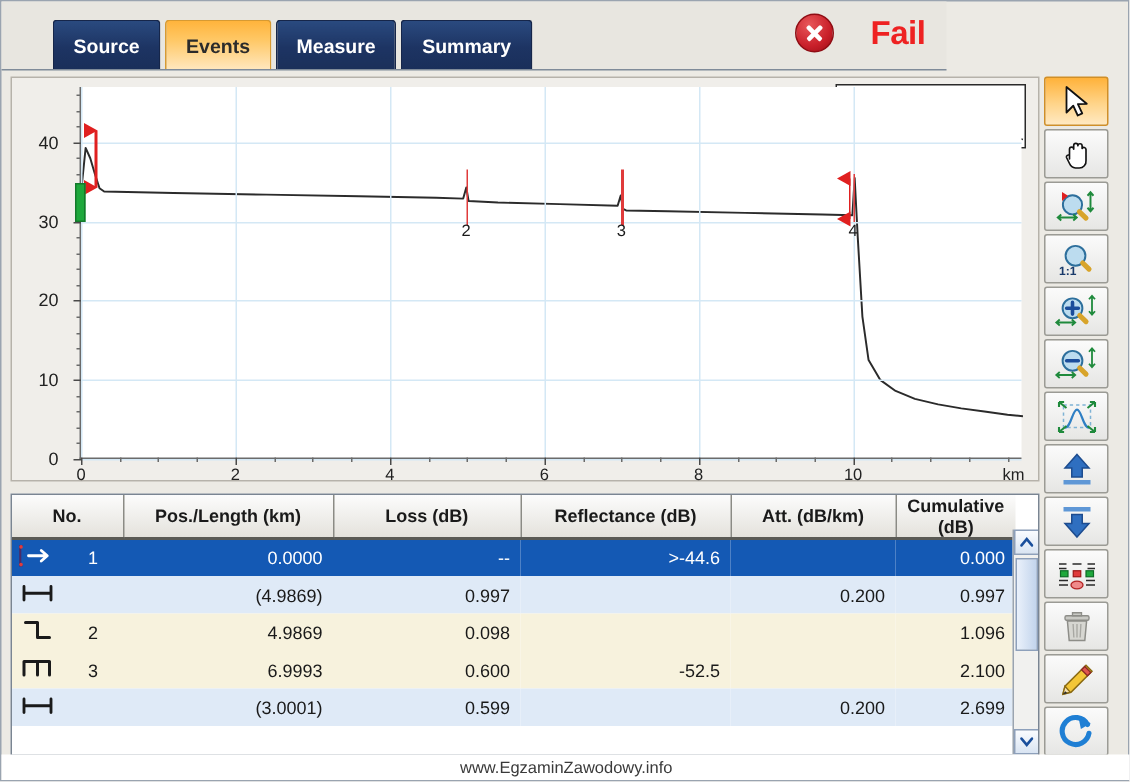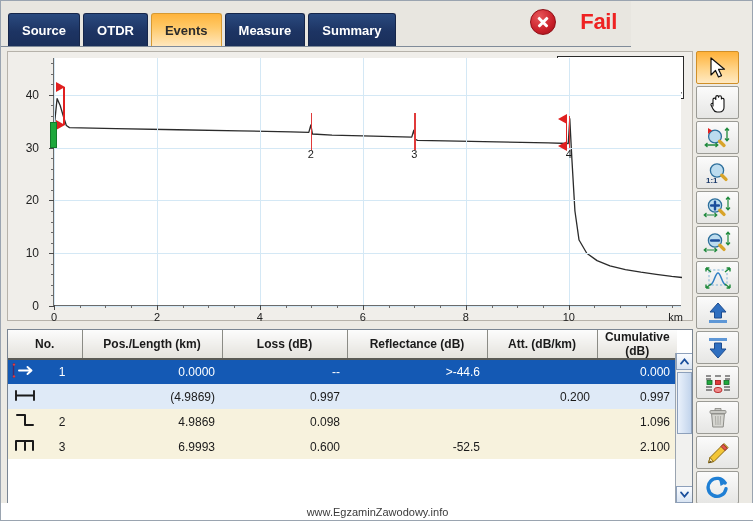--- a/index.html
+++ b/index.html
@@ -15,21 +15,21 @@
     background: #eceae4;
     border: 1px solid #9aa4b0;
   }
 
   
   #tabbar {
     position: absolute; left: 0; top: 0;
     width: 630px; height: 46px;
     background: #e8e6e0;
     display: flex; align-items: flex-end;
-    padding-left: 7px;
+    padding-left: 34px;
     border-bottom: 1px solid #7f8b99;
   }
   .tab {
     height: 33px;
     padding: 0 13px;
     margin-right: 3px;
     display: flex; align-items: center; justify-content: center;
     font-size: 13px; font-weight: bold;
     color: #ffffff;
     background: linear-gradient(to bottom, #2a4a7f 0%, #1d3463 55%, #1a2f5a 100%);
@@ -215,23 +215,20 @@
   }
 </style>
 </head>
 <body>
 
 <div id="app">
 
   <div id="tabbar">
     <div class="tab">
         <span>Source</span>
-      </div>
-    <div class="tab">
-        <span>OTDR</span>
       </div>
     <div class="tab active">
         <span>Events</span>
       </div>
     <div class="tab">
         <span>Measure</span>
       </div>
     <div class="tab">
         <span>Summary</span>
       </div>
@@ -521,20 +518,31 @@
             <td class="c-icon"><span class="row-icon"><svg width="22" height="15" viewBox="0 0 22 15">
                   <path d="M2 12 L2 3 L11 3 L11 12 L11 3 L19 3 L19 12" fill="none" stroke="currentColor" stroke-width="2" stroke-linejoin="round" stroke-linecap="round"></path>
                 </svg></span></td>
             <td class="c-no">3</td>
             <td>6.9993</td>
             <td>0.600</td>
             <td>-52.5</td>
             <td></td>
             <td>2.100</td>
           </tr>
+          <tr class="even">
+            <td class="c-icon"><span class="row-icon"><svg width="26" height="13" viewBox="0 0 26 13">
+                  <path d="M4 2 L4 11 M22 2 L22 11 M4 6.5 L22 6.5" stroke="currentColor" stroke-width="1.9" stroke-linecap="round"></path>
+                </svg></span></td>
+            <td class="c-no"></td>
+            <td>(3.0001)</td>
+            <td>0.599</td>
+            <td></td>
+            <td>0.200</td>
+            <td>2.699</td>
+          </tr>
         </tbody>
     </table>
 
     <div id="tscroll">
       <div class="sbtn">
         <svg width="9" height="7" viewBox="0 0 9 7">
           <path d="M1 5.6 L4.5 1.4 L8 5.6" fill="none" stroke="#1a4f9c" stroke-width="1.7" stroke-linecap="round"></path>
         </svg>
       </div>
       <div id="sthumb"></div>

